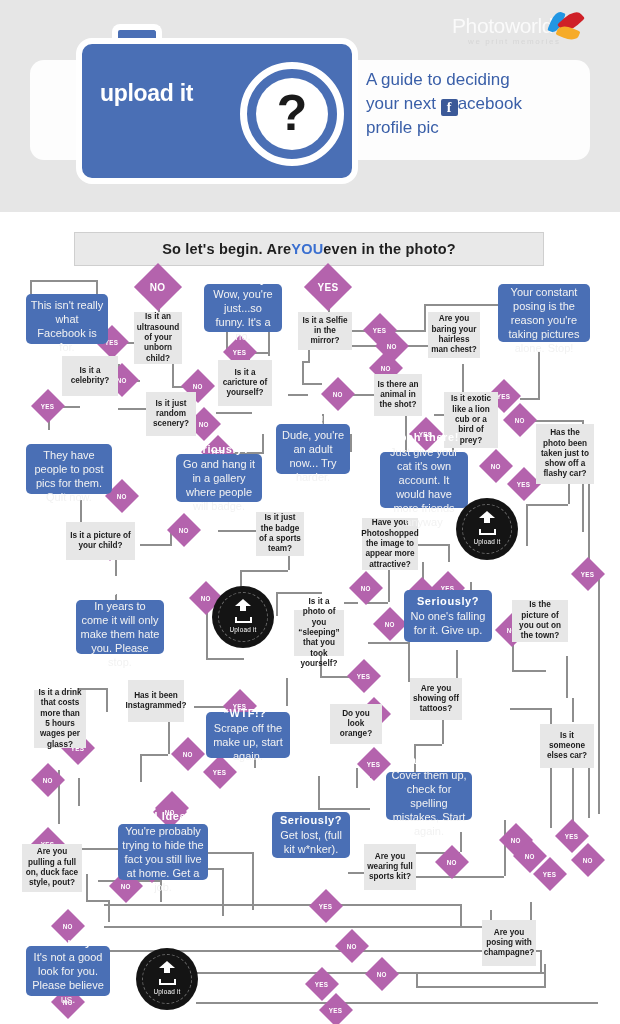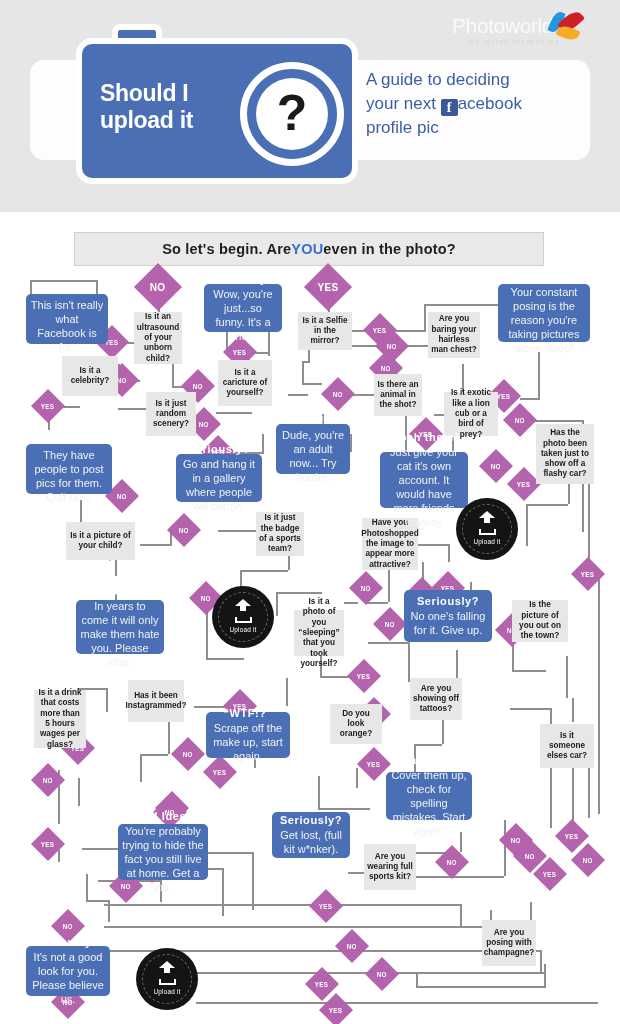--- a/index.html
+++ b/index.html
@@ -145,21 +145,20 @@
       <div class="logo-name">Photoworld</div>
       <div class="logo-tag">we print memories</div>
       <div class="petal p-blue"></div>
       <div class="petal p-red"></div>
       <div class="petal p-yellow"></div>
     </div>
 
     <div class="camera-bump"></div>
     <div class="camera-body">
       <div class="cam-title">
-        <div>Should I</div>
         <div>upload it</div>
       </div>
       <div class="lens-outer">
         <div class="lens-inner">
           <span class="lens-q">?</span>
         </div>
       </div>
     </div>
 
     <div class="hdr-subtitle">
@@ -528,32 +527,33 @@
         <span>YES</span>
       </div>
 
     <div class="node q" style="left:134px;top:100px;width:48px;height:52px;">Is it an ultrasound of your unborn child?</div>
     <div class="node q" style="left:62px;top:144px;width:56px;height:40px;">Is it a celebrity?</div>
     <div class="node q" style="left:146px;top:180px;width:50px;height:44px;">Is it just random scenery?</div>
     <div class="node q" style="left:218px;top:148px;width:54px;height:46px;">Is it a caricture of yourself?</div>
     <div class="node q" style="left:298px;top:100px;width:54px;height:38px;">Is it a Selfie in the mirror?</div>
     <div class="node q" style="left:428px;top:100px;width:52px;height:46px;">Are you baring your hairless man chest?</div>
     <div class="node q" style="left:374px;top:162px;width:48px;height:42px;">Is there an animal in the shot?</div>
-    <div class="node q" style="left:444px;top:180px;width:54px;height:44px;">Is it exotic like a lion cub or a bird of prey?</div>
+    <div class="node q" style="left:444px;top:180px;width:54px;height:56px;">Is it exotic like a lion cub or a bird of prey?</div>
     <div class="node q" style="left:536px;top:212px;width:58px;height:60px;">Has the photo been taken just to show off a flashy car?</div>
     <div class="node q" style="left:66px;top:310px;width:69px;height:38px;">Is it a picture of your child?</div>
     <div class="node q" style="left:256px;top:300px;width:48px;height:44px;">Is it just the badge of a sports team?</div>
     <div class="node q" style="left:362px;top:306px;width:56px;height:52px;">Have you Photoshopped the image to appear more attractive?</div>
     <div class="node q" style="left:294px;top:398px;width:50px;height:46px;">Is it a photo of you “sleeping” that you took yourself?</div>
     <div class="node q" style="left:512px;top:388px;width:56px;height:42px;">Is the picture of you out on the town?</div>
     <div class="node q" style="left:34px;top:478px;width:52px;height:58px;">Is it a drink that costs more than 5 hours wages per glass?</div>
     <div class="node q" style="left:128px;top:468px;width:56px;height:42px;">Has it been Instagrammed?</div>
     <div class="node q" style="left:330px;top:492px;width:52px;height:40px;">Do you look orange?</div>
     <div class="node q" style="left:410px;top:466px;width:52px;height:42px;">Are you showing off tattoos?</div>
     <div class="node q" style="left:540px;top:512px;width:54px;height:44px;">Is it someone elses car?</div>
+    <div class="node q" style="left:22px;top:632px;width:60px;height:48px;">Are you pulling a full on, duck face style, pout?</div>
     <div class="node q" style="left:364px;top:632px;width:52px;height:46px;">Are you wearing full sports kit?</div>
     <div class="node q" style="left:482px;top:708px;width:54px;height:46px;">Are you posing with champagne?</div>
 
     <div class="node ans" style="left:26px;top:82px;width:82px;height:50px;">
       <div class="hd">“WTF!?”</div>
       <div class="bd">This isn't really what Facebook is for.</div>
     </div>
     <div class="node ans" style="left:204px;top:72px;width:78px;height:48px;">
       <div class="hd">Seriously?</div>
       <div class="bd">Wow, you're just...so funny. It's a no.</div>

